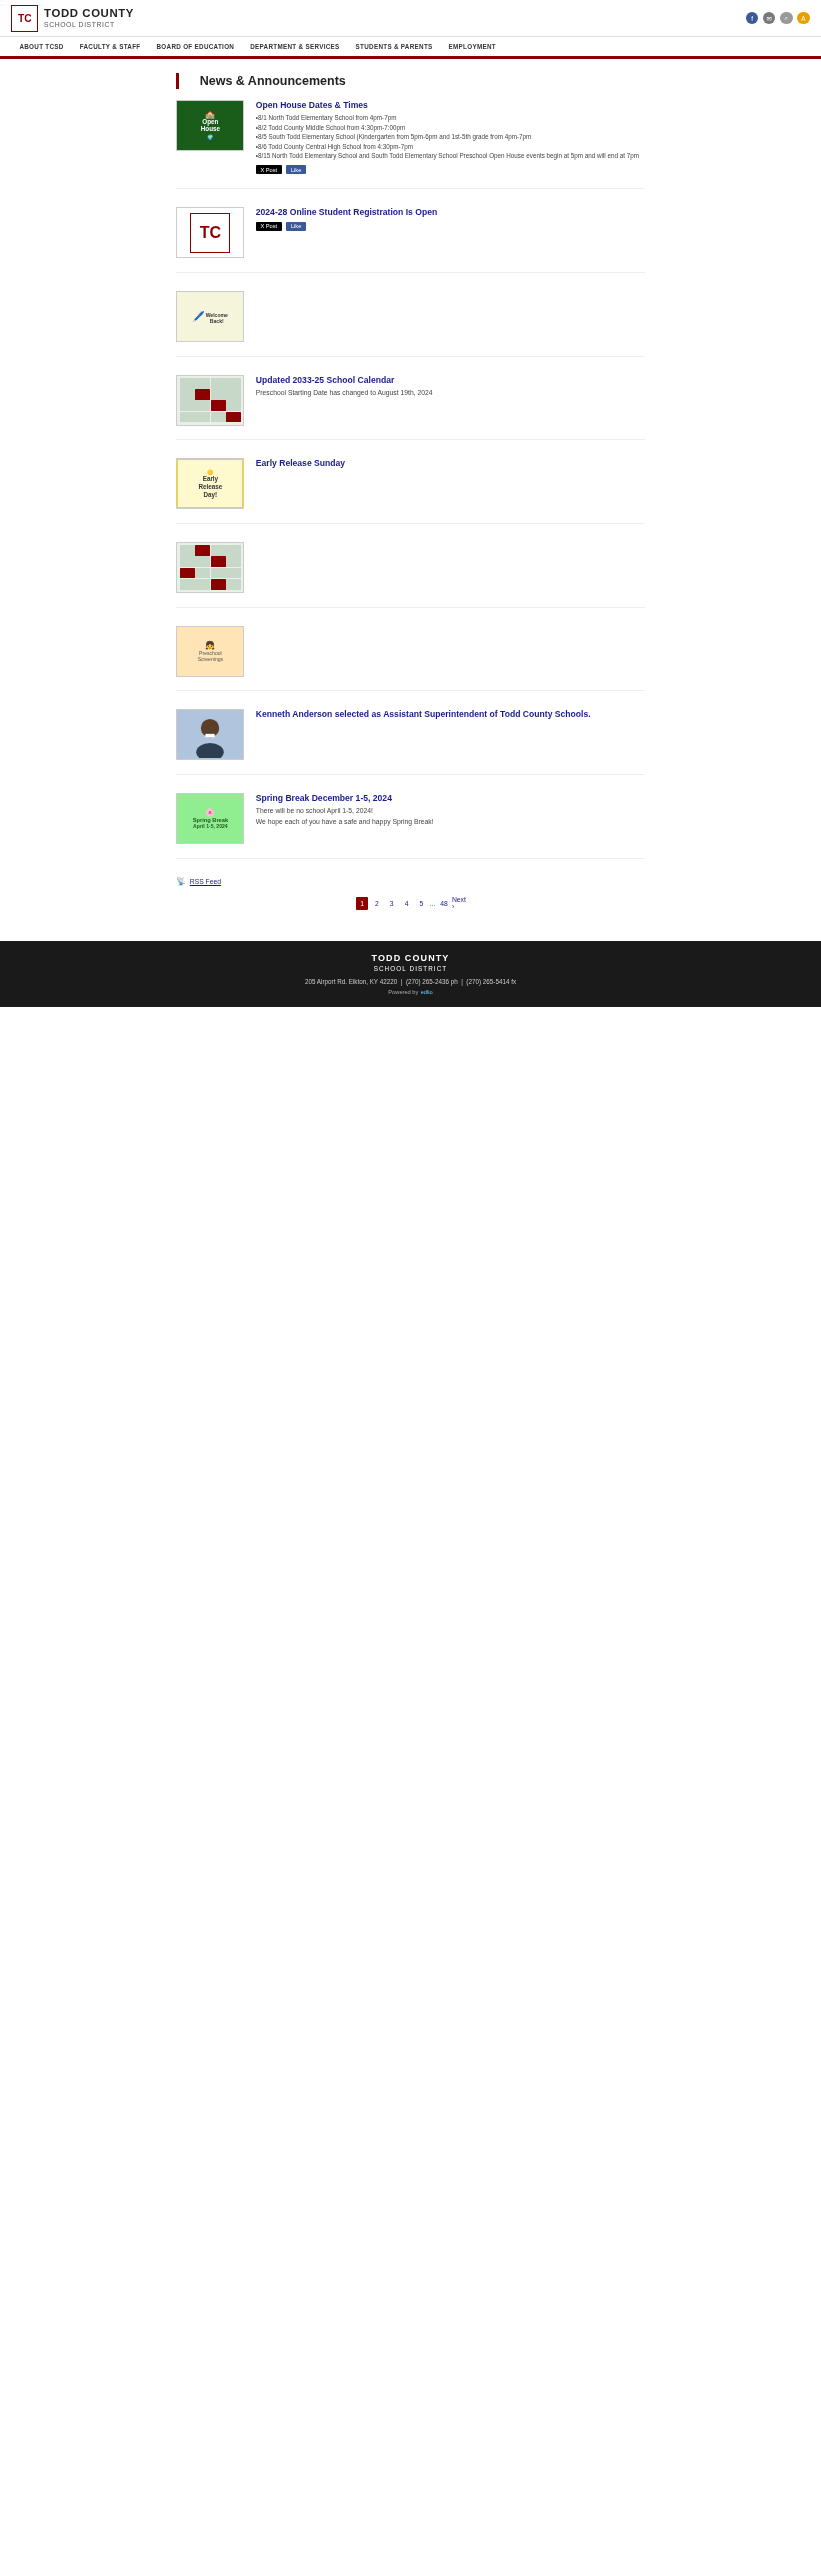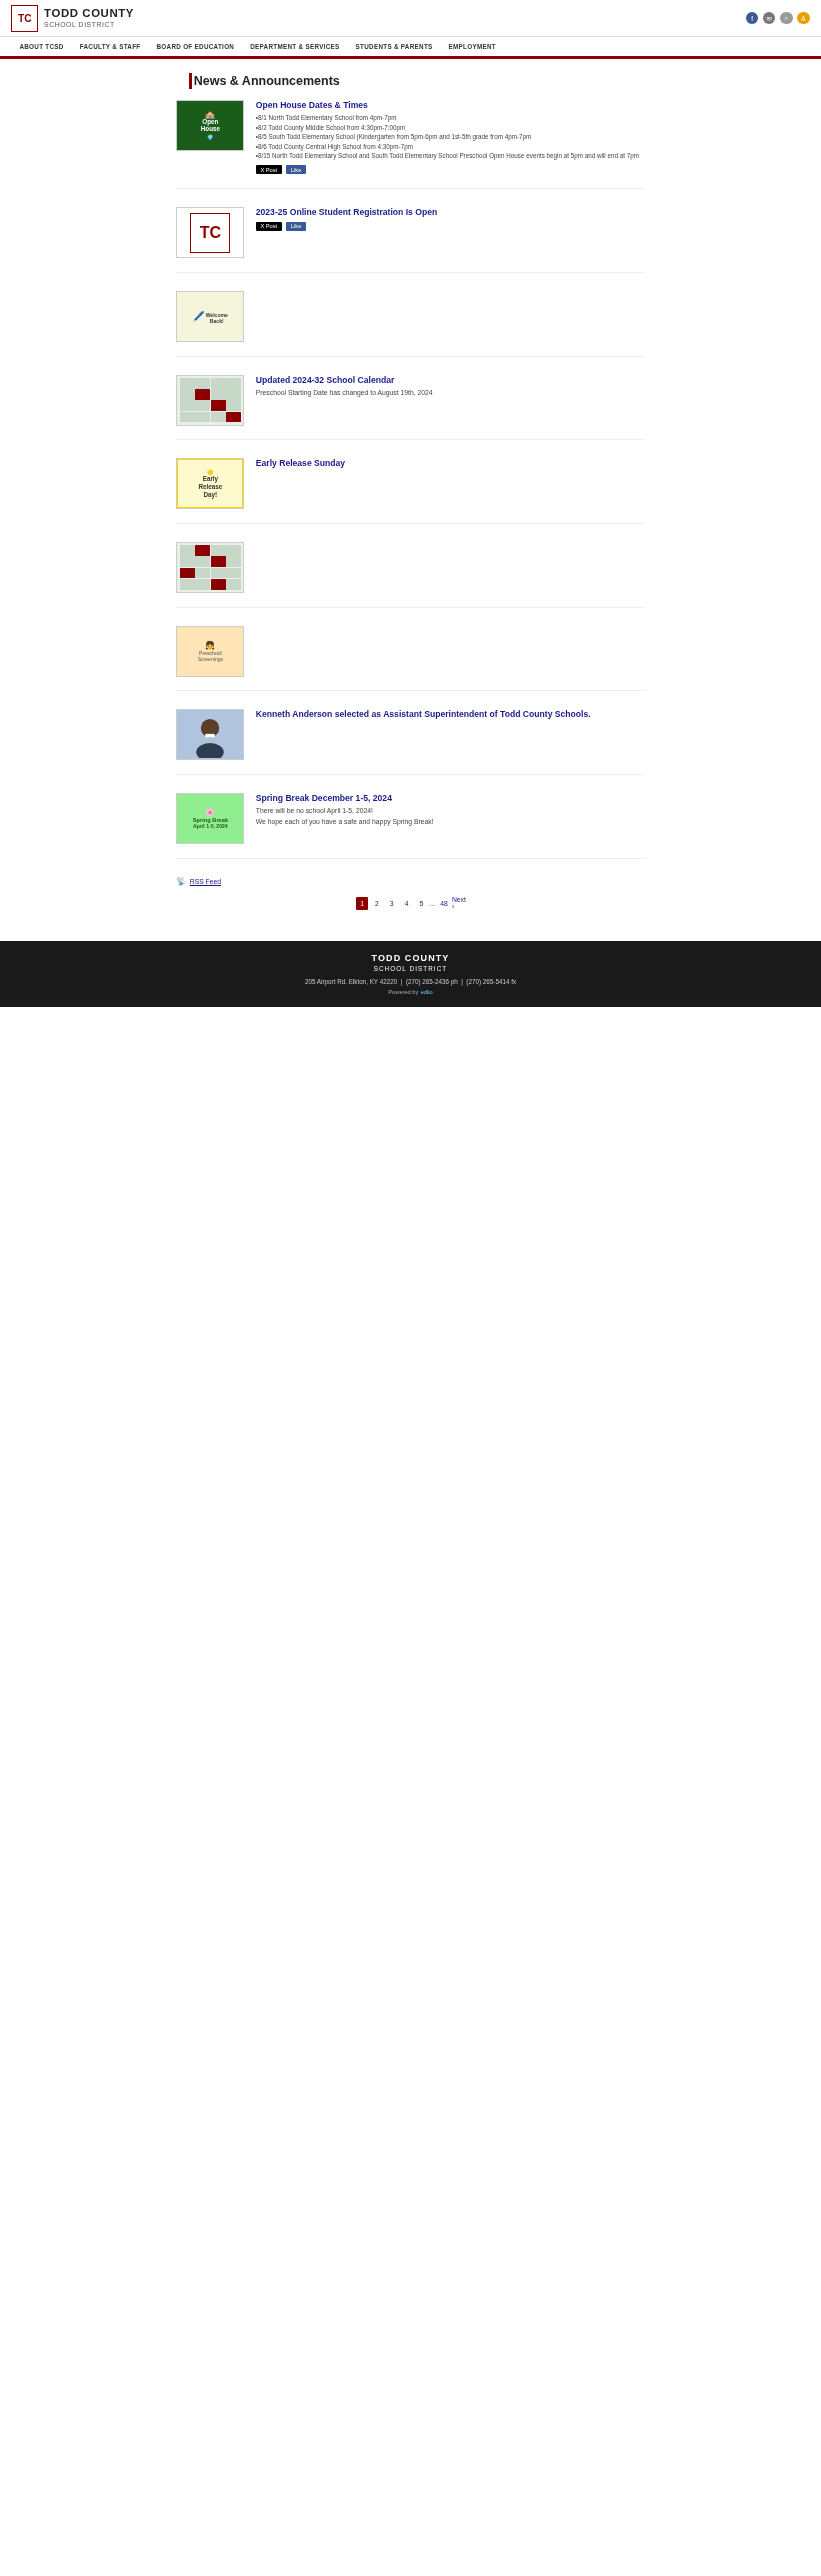--- a/index.html
+++ b/index.html
@@ -94,23 +94,22 @@
     .content-area {
       max-width: 491px;
       margin: 0 auto;
       padding: 13.7px 11.4px;
     }
 
     
     .section-heading {
       display: flex;
       align-items: center;
-      gap: 2px;
+      gap: 21px;
       margin-bottom: 11.4px;
-      margin-left: 13px;
     }
     .section-heading .bar-accent {
       width: 2.3px;
       height: 16px;
       background: #8B0000;
     }
     .section-heading h2 {
       font-size: 12.5px;
       font-weight: bold;
       color: #222;
@@ -445,21 +444,21 @@
     </div>
   </div>
 
   <div class="news-item">
     <div class="news-thumb">
       <div class="thumb-logo">
         <div class="tc-logo-big">TC</div>
       </div>
     </div>
     <div class="news-body">
-      <div class="news-title">2023-25 Online Student Registration Is Open</div>
+      <div class="news-title">2024-28 Online Student Registration Is Open</div>
       <div class="news-actions">
         <button class="btn-xpost">X Post</button>
         <button class="btn-like">Like</button>
       </div>
     </div>
   </div>
 
   <div class="news-item">
     <div class="news-thumb">
       <div class="thumb-welcome">
@@ -484,21 +483,21 @@
           <div class="cal-cell"></div>
           <div class="cal-cell" style="background:#8B0000;"></div>
           <div class="cal-cell"></div>
         <div class="cal-cell"></div>
           <div class="cal-cell"></div>
           <div class="cal-cell"></div>
           <div class="cal-cell" style="background:#8B0000;"></div>
       </div>
     </div>
     <div class="news-body">
-      <div class="news-title">Updated 2024-32 School Calendar</div>
+      <div class="news-title">Updated 2033-25 School Calendar</div>
       <div class="news-text">Preschool Starting Date has changed to August 19th, 2024</div>
     </div>
   </div>
 
   <div class="news-item">
     <div class="news-thumb">
       <div class="thumb-early-release">
         <div style="font-size:5.1px;color:#555;">🟡</div>
         <div style="font-size:6.3px;font-weight:bold;color:#333;line-height:1.2;">Early<br>Release<br>Day!</div>
       </div>

